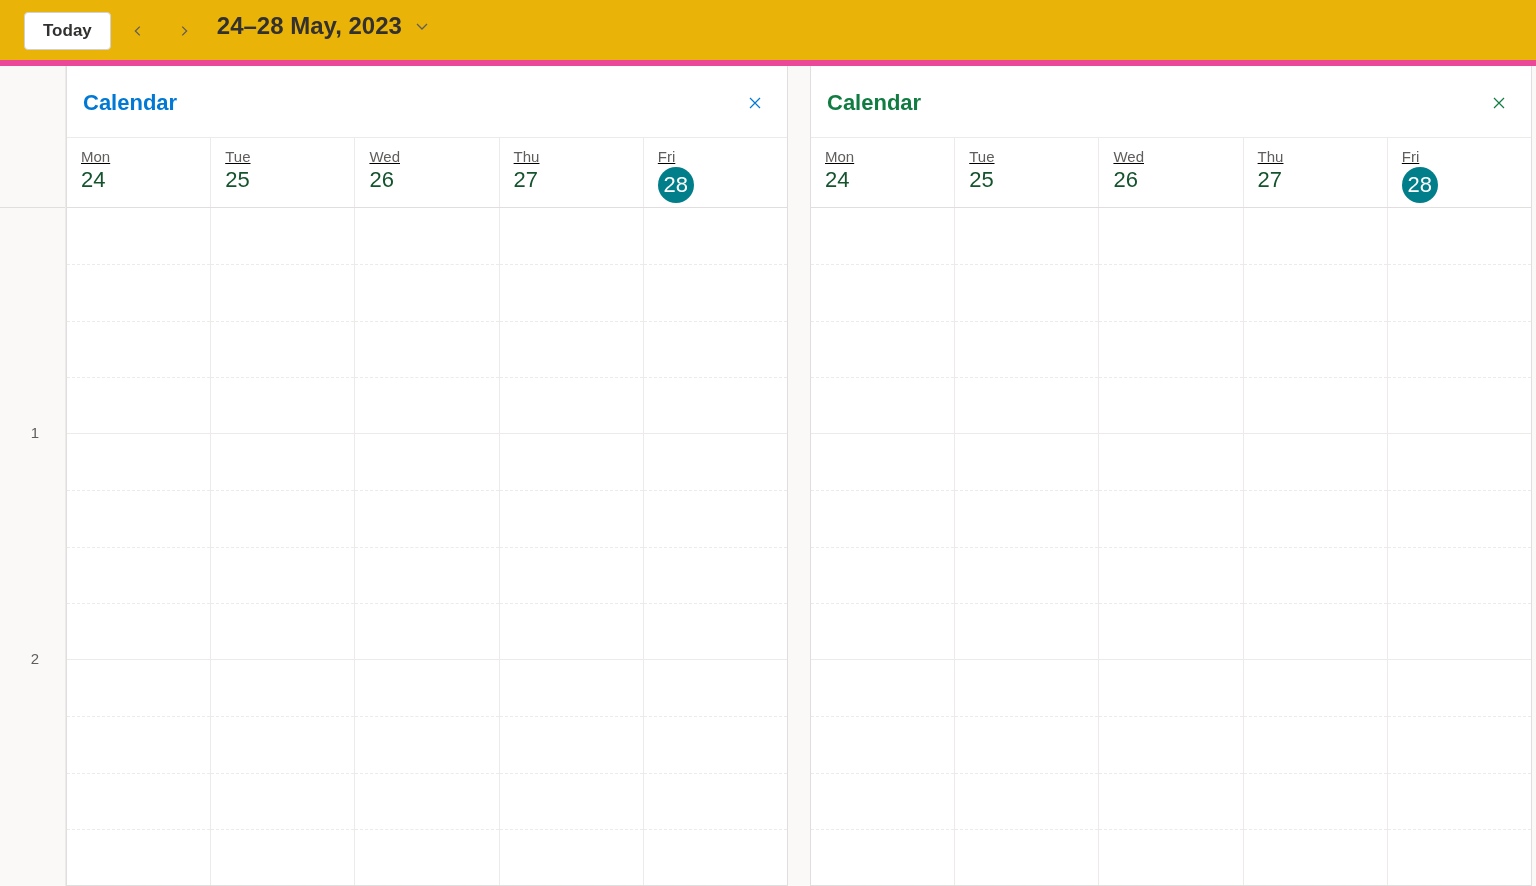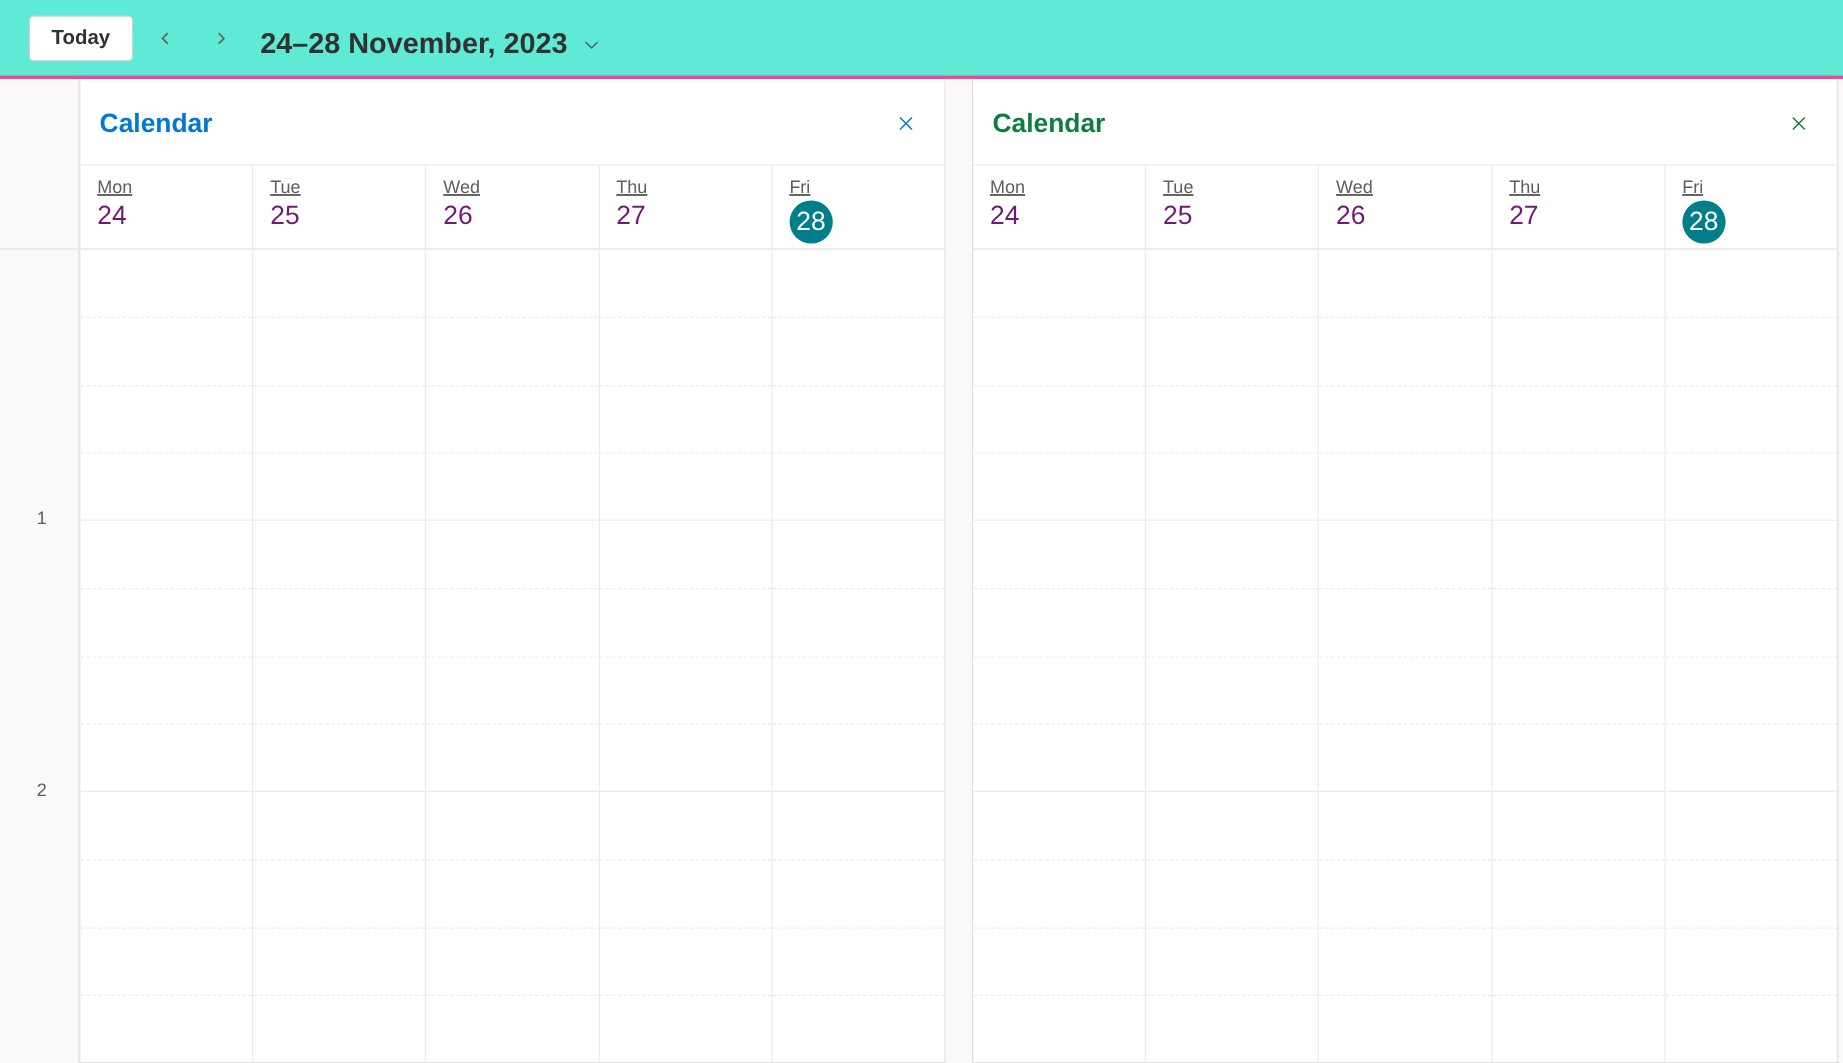--- a/index.html
+++ b/index.html
@@ -5,25 +5,25 @@
     * { box-sizing: border-box; margin: 0; padding: 0; }
     body {
       font-family: 'Segoe UI', -apple-system, BlinkMacSystemFont, sans-serif;
       background: #faf9f8;
       width: 1536px;
       height: 886px;
       overflow: hidden;
     }
     .toolbar {
       display: flex;
-      align-items: flex-end;
+      align-items: flex-start;
       padding: 12px 24px;
       gap: 8px;
-      background: #5eead4;
-      border-bottom: 3px solid #ec4899;
+      background: #eab308;
+      border-bottom: 6px solid #ec4899;
       height: 66px;
     }
     .today-btn {
       background: #ffffff;
       border: 1px solid #d1d1d1;
       border-radius: 4px;
       padding: 8px 18px;
       font-size: 17px;
       font-weight: 600;
       color: #323130;
@@ -135,21 +135,21 @@
       text-decoration: underline;
     }
     .day-header:last-child { border-right: none; }
     .day-name {
       font-size: 15px;
       color: #605e5c;
       margin-bottom: 2px;
     }
     .day-number {
       font-size: 22px;
-      color: #701a75;
+      color: #14532d;
       display: inline-flex;
       align-items: center;
       justify-content: center;
     }
     .day-number.today {
       background: #007e8a;
       color: #ffffff;
       width: 36px;
       height: 36px;
       border-radius: 50%;
@@ -188,21 +188,21 @@
     <svg width="14" height="14" viewBox="0 0 16 16">
         <path fill="none" stroke="currentColor" stroke-width="1.5" d="M10 3 L5 8 L10 13"></path>
       </svg>
   </div>
   <div class="nav-btn">
     <svg width="14" height="14" viewBox="0 0 16 16">
         <path fill="none" stroke="currentColor" stroke-width="1.5" d="M6 3 L11 8 L6 13"></path>
       </svg>
   </div>
   <div class="date-range">
-    <span class="date-range-text">24–28 November, 2023</span>
+    <span class="date-range-text">24–28 May, 2023</span>
     <svg class="chevron-down" width="16" height="16" viewBox="0 0 16 16">
         <path fill="none" stroke="currentColor" stroke-width="1.3" d="M3 6 L8 11 L13 6"></path>
       </svg>
   </div>
 </div>
 
 <div class="calendars-container">
   <div class="time-gutter">
     <div class="time-gutter-header"></div>
     <div class="time-slot"></div>

